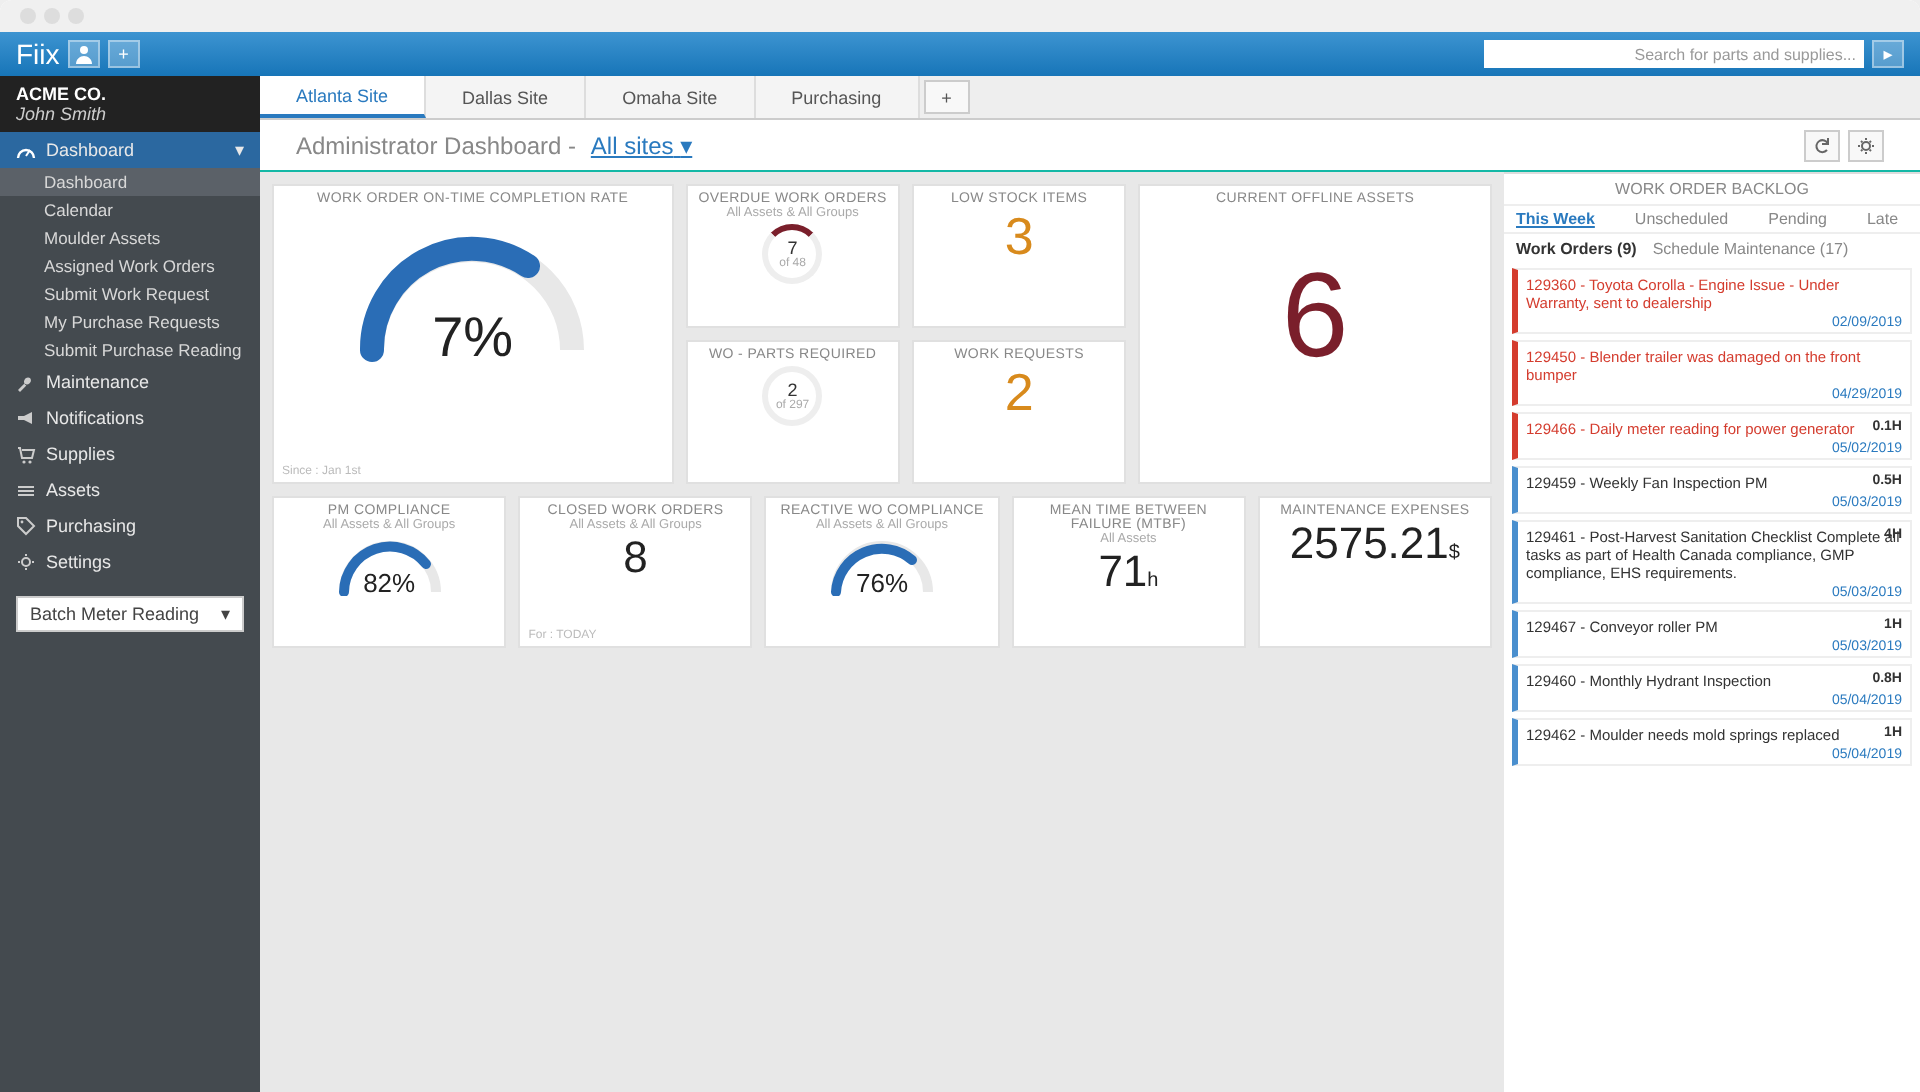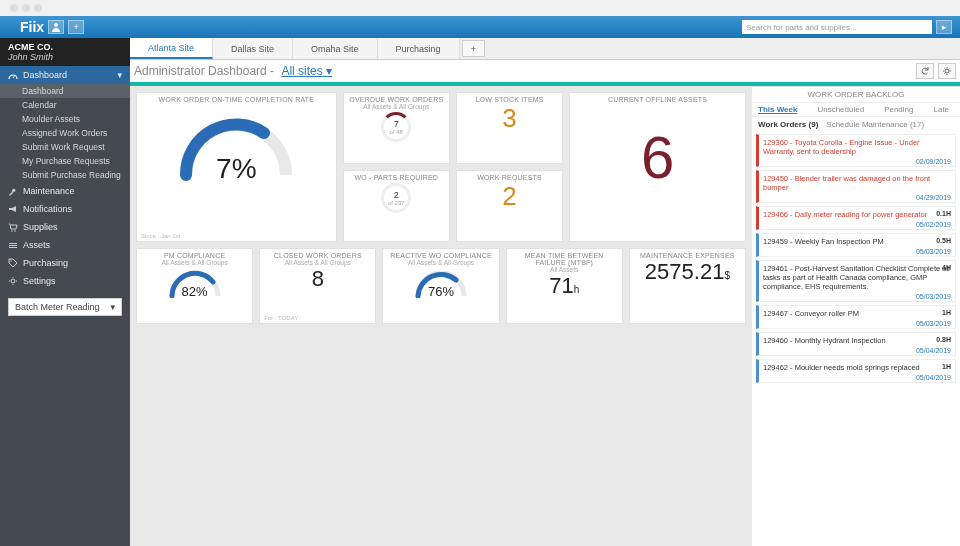--- a/index.html
+++ b/index.html
@@ -1,43 +1,43 @@
 <!DOCTYPE html>
 <html><head>
 <meta charset="utf-8">
 <style>
 * { box-sizing: border-box; margin: 0; padding: 0; font-family: Arial, Helvetica, sans-serif; }
 body { background: #eee; font-size: 10px; color: #333; }
 .frame { width: 960px; height: 546px; margin: 0 auto; background: #fff; display: flex; flex-direction: column; overflow: hidden; border-radius: 6px 6px 0 0; }
 .titlebar { height: 16px; background: #f0f0f0; display: flex; align-items: center; padding-left: 10px; gap: 4px; }
 .traffic { width: 8px; height: 8px; border-radius: 50%; background: #ddd; }
 .topbar { height: 22px; background: linear-gradient(#3d94d1,#1775b8); display: flex; align-items: center; padding: 0 8px; color: #fff; }
-.logo { font-weight: bold; font-size: 14px; margin-left: 12px; }
+.logo { font-weight: normal; font-size: 14px; }
 .topbar .spacer { flex: 1; }
 .mini-btn { width: 16px; height: 14px; background: rgba(255,255,255,0.25); border: 1px solid rgba(255,255,255,0.4); margin-left: 4px; display: flex; align-items: center; justify-content: center; font-size: 9px; }
-.search { width: 190px; height: 14px; background: #fff; color: #999; font-size: 8px; padding: 0 4px; display: flex; align-items: center; }
+.search { width: 190px; height: 14px; background: #fff; color: #999; font-size: 8px; padding: 0 4px; display: flex; align-items: center; justify-content: flex-end; }
 
 .body { flex: 1; display: flex; background: #eee; }
 .sidebar { width: 130px; background: #444a4f; color: #e8e8e8; font-size: 9px; display: flex; flex-direction: column; }
 .acct { background: #222; padding: 4px 8px; }
 .acct .co { font-weight: bold; color: #fff; }
 .acct .user { font-style: italic; color: #ccc; }
 .nav-item { padding: 4px 8px; display: flex; align-items: center; gap: 5px; cursor: pointer; }
 .nav-item.active { background: #2b68a0; }
 .nav-sub { padding: 2px 8px 2px 22px; font-size: 8.5px; color: #d8d8d8; cursor: pointer; }
 .nav-sub.sel { background: #5b6168; }
 .icon { width: 10px; height: 10px; display: inline-block; }
 .batch { margin: 8px; padding: 3px 6px; background: #fff; color: #444; border: 1px solid #ccc; display: flex; justify-content: space-between; align-items: center; }
 
 .main { flex: 1; display: flex; flex-direction: column; background: #e8e8e8; }
 .tabs { display: flex; align-items: stretch; height: 22px; background: #eee; border-bottom: 1px solid #ccc; }
 .tab { padding: 0 18px; display: flex; align-items: center; font-size: 9px; color: #555; border-right: 1px solid #ddd; background: #f4f4f4; }
 .tab.active { color: #2a7abf; border-bottom: 2px solid #2a7abf; background: #fff; }
 .tab.add { padding: 0 8px; border: 1px solid #ccc; background: #f8f8f8; margin: 2px; }
-.titlebar2 { height: 26px; display: flex; align-items: center; padding: 0 4px; background: #fff; border-bottom: 4px solid #14b8a6; }
+.titlebar2 { height: 26px; display: flex; align-items: center; padding: 0 18px; background: #fff; border-bottom: 1px solid #14b8a6; }
 .titlebar2 h1 { font-size: 12px; font-weight: normal; color: #888; }
 .titlebar2 .link { color: #2a7abf; text-decoration: underline; margin-left: 4px; }
 .titlebar2 .right { margin-left: auto; display: flex; gap: 4px; }
 .tb-btn { width: 18px; height: 16px; border: 1px solid #ccc; background: #f8f8f8; display: flex; align-items: center; justify-content: center; }
 
 .content { flex: 1; display: flex; overflow: hidden; }
 .widgets { flex: 1; padding: 6px; display: flex; flex-direction: column; gap: 6px; overflow: hidden; }
 .wrow { display: flex; gap: 6px; }
 .card { background: #fff; border: 1px solid #e0e0e0; flex: 1; padding: 3px 4px; position: relative; }
 .card h3 { font-size: 7px; color: #888; text-align: center; font-weight: normal; letter-spacing: 0.2px; }

